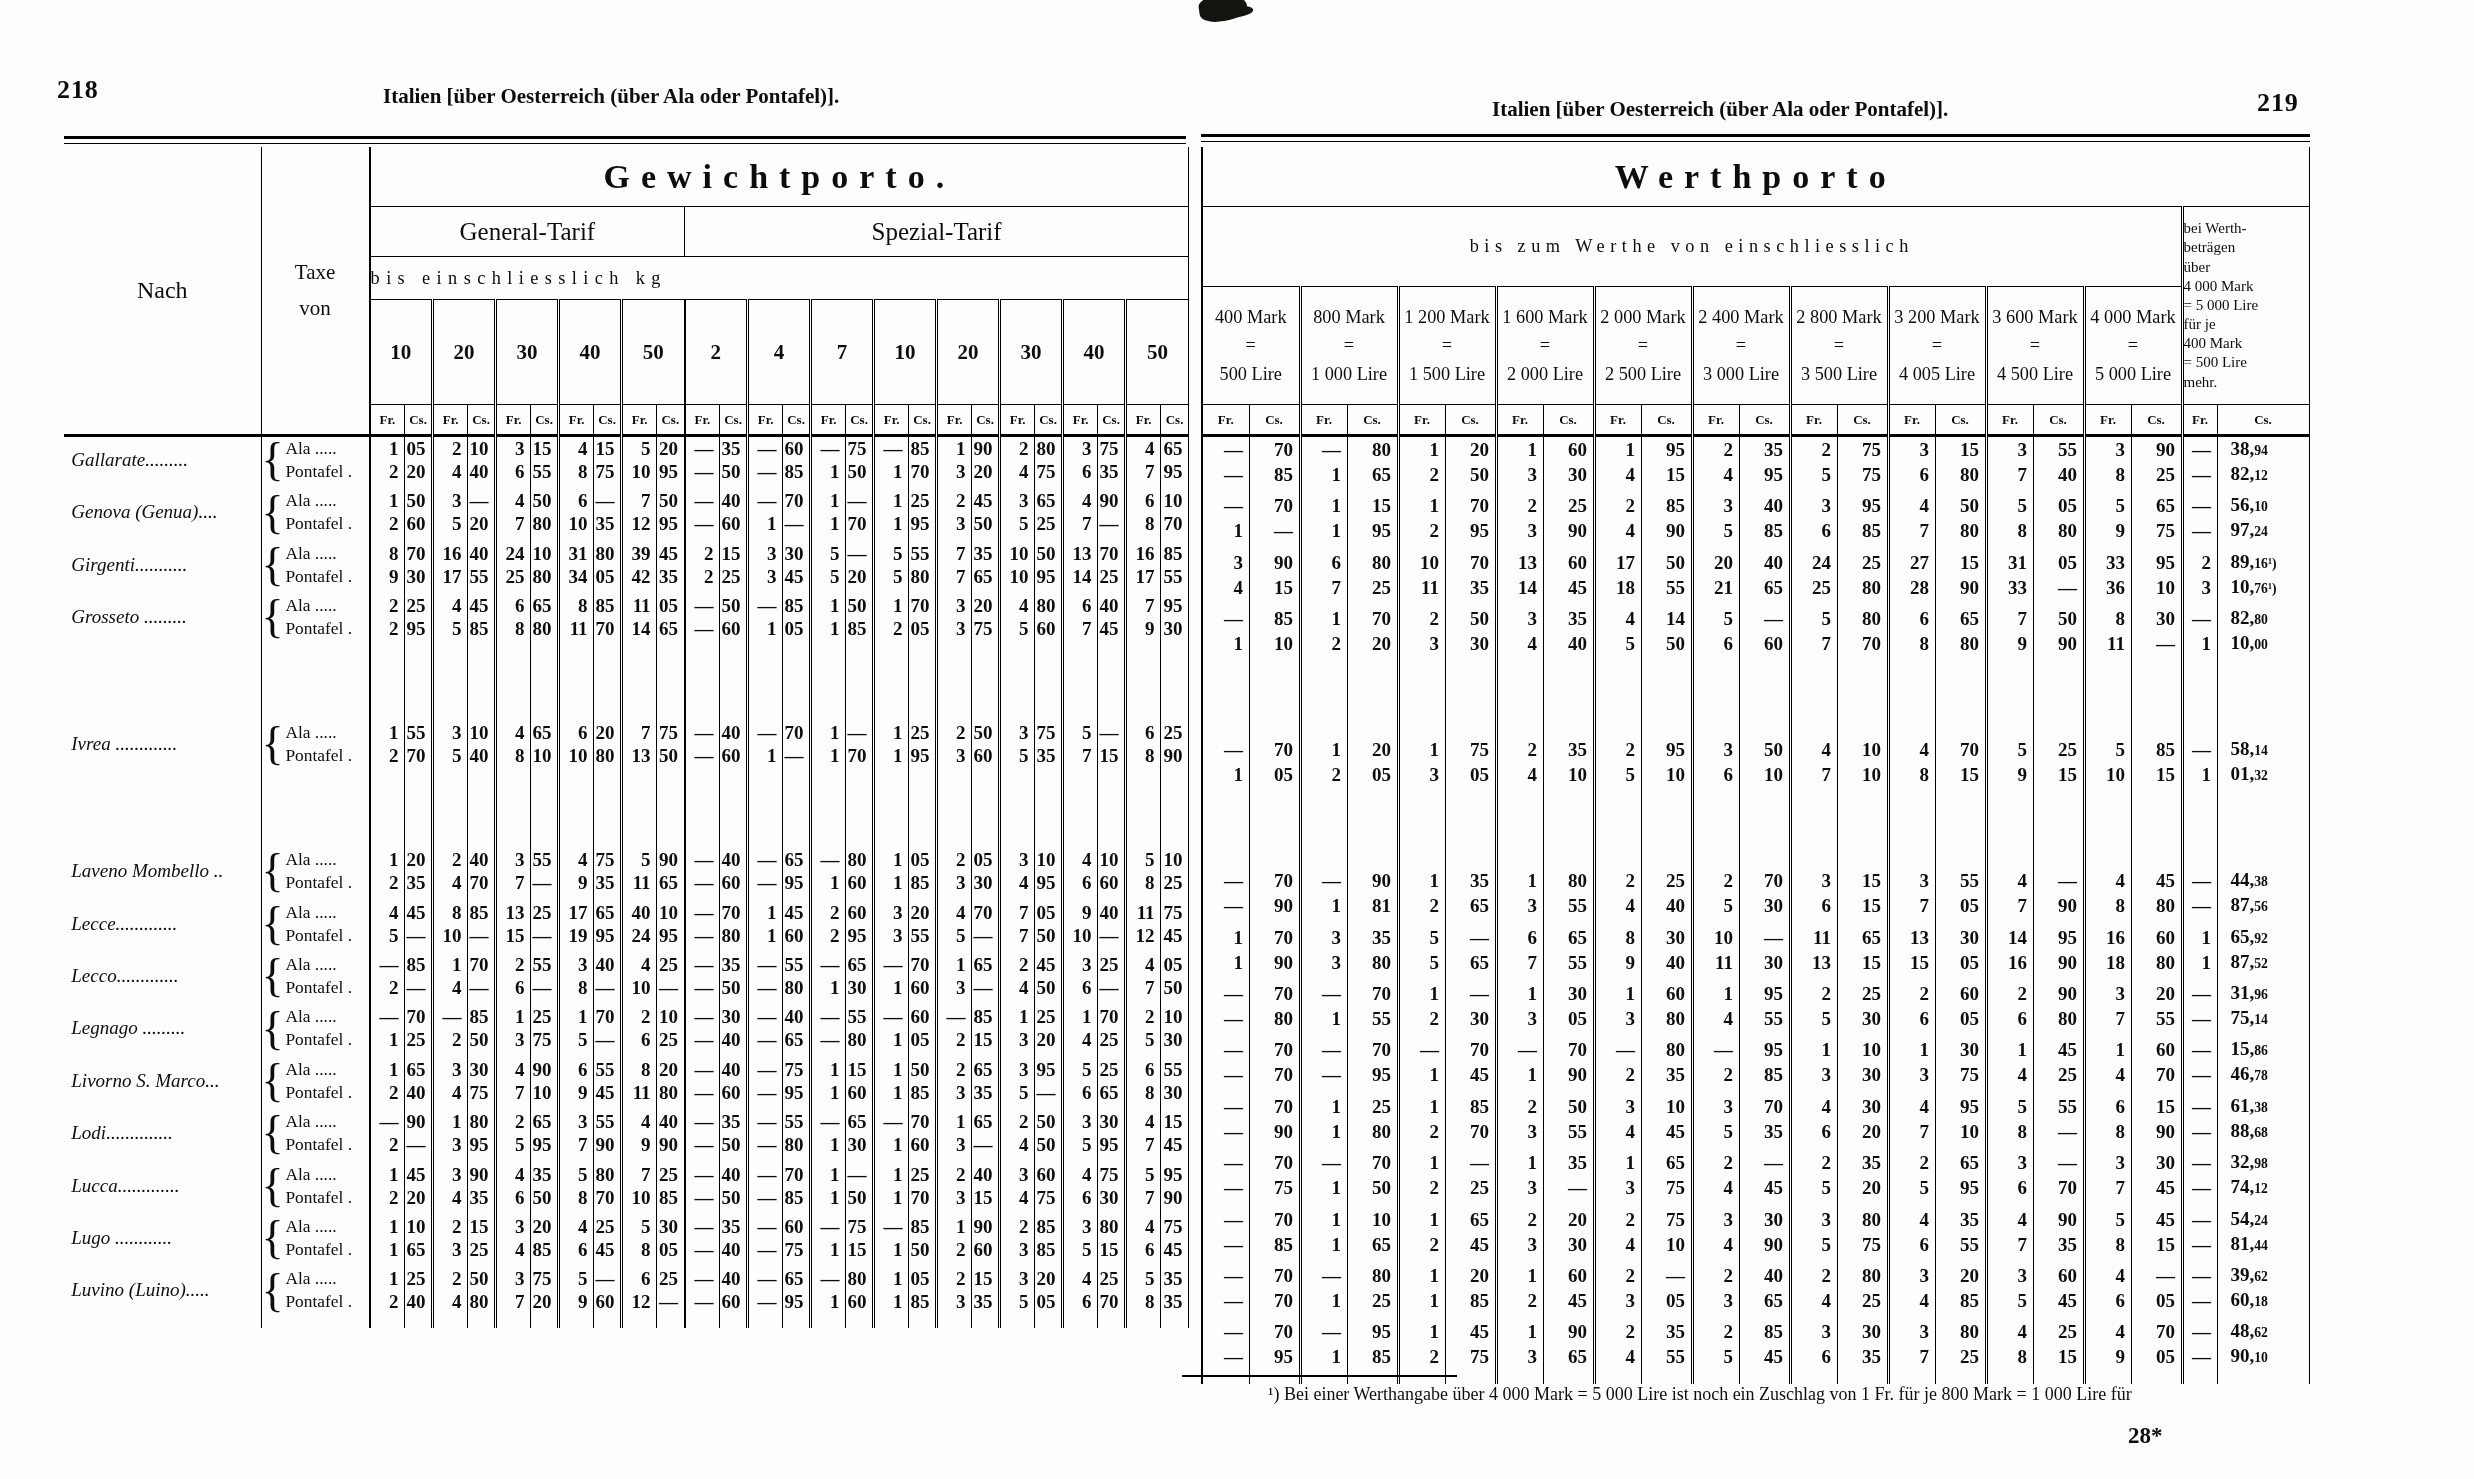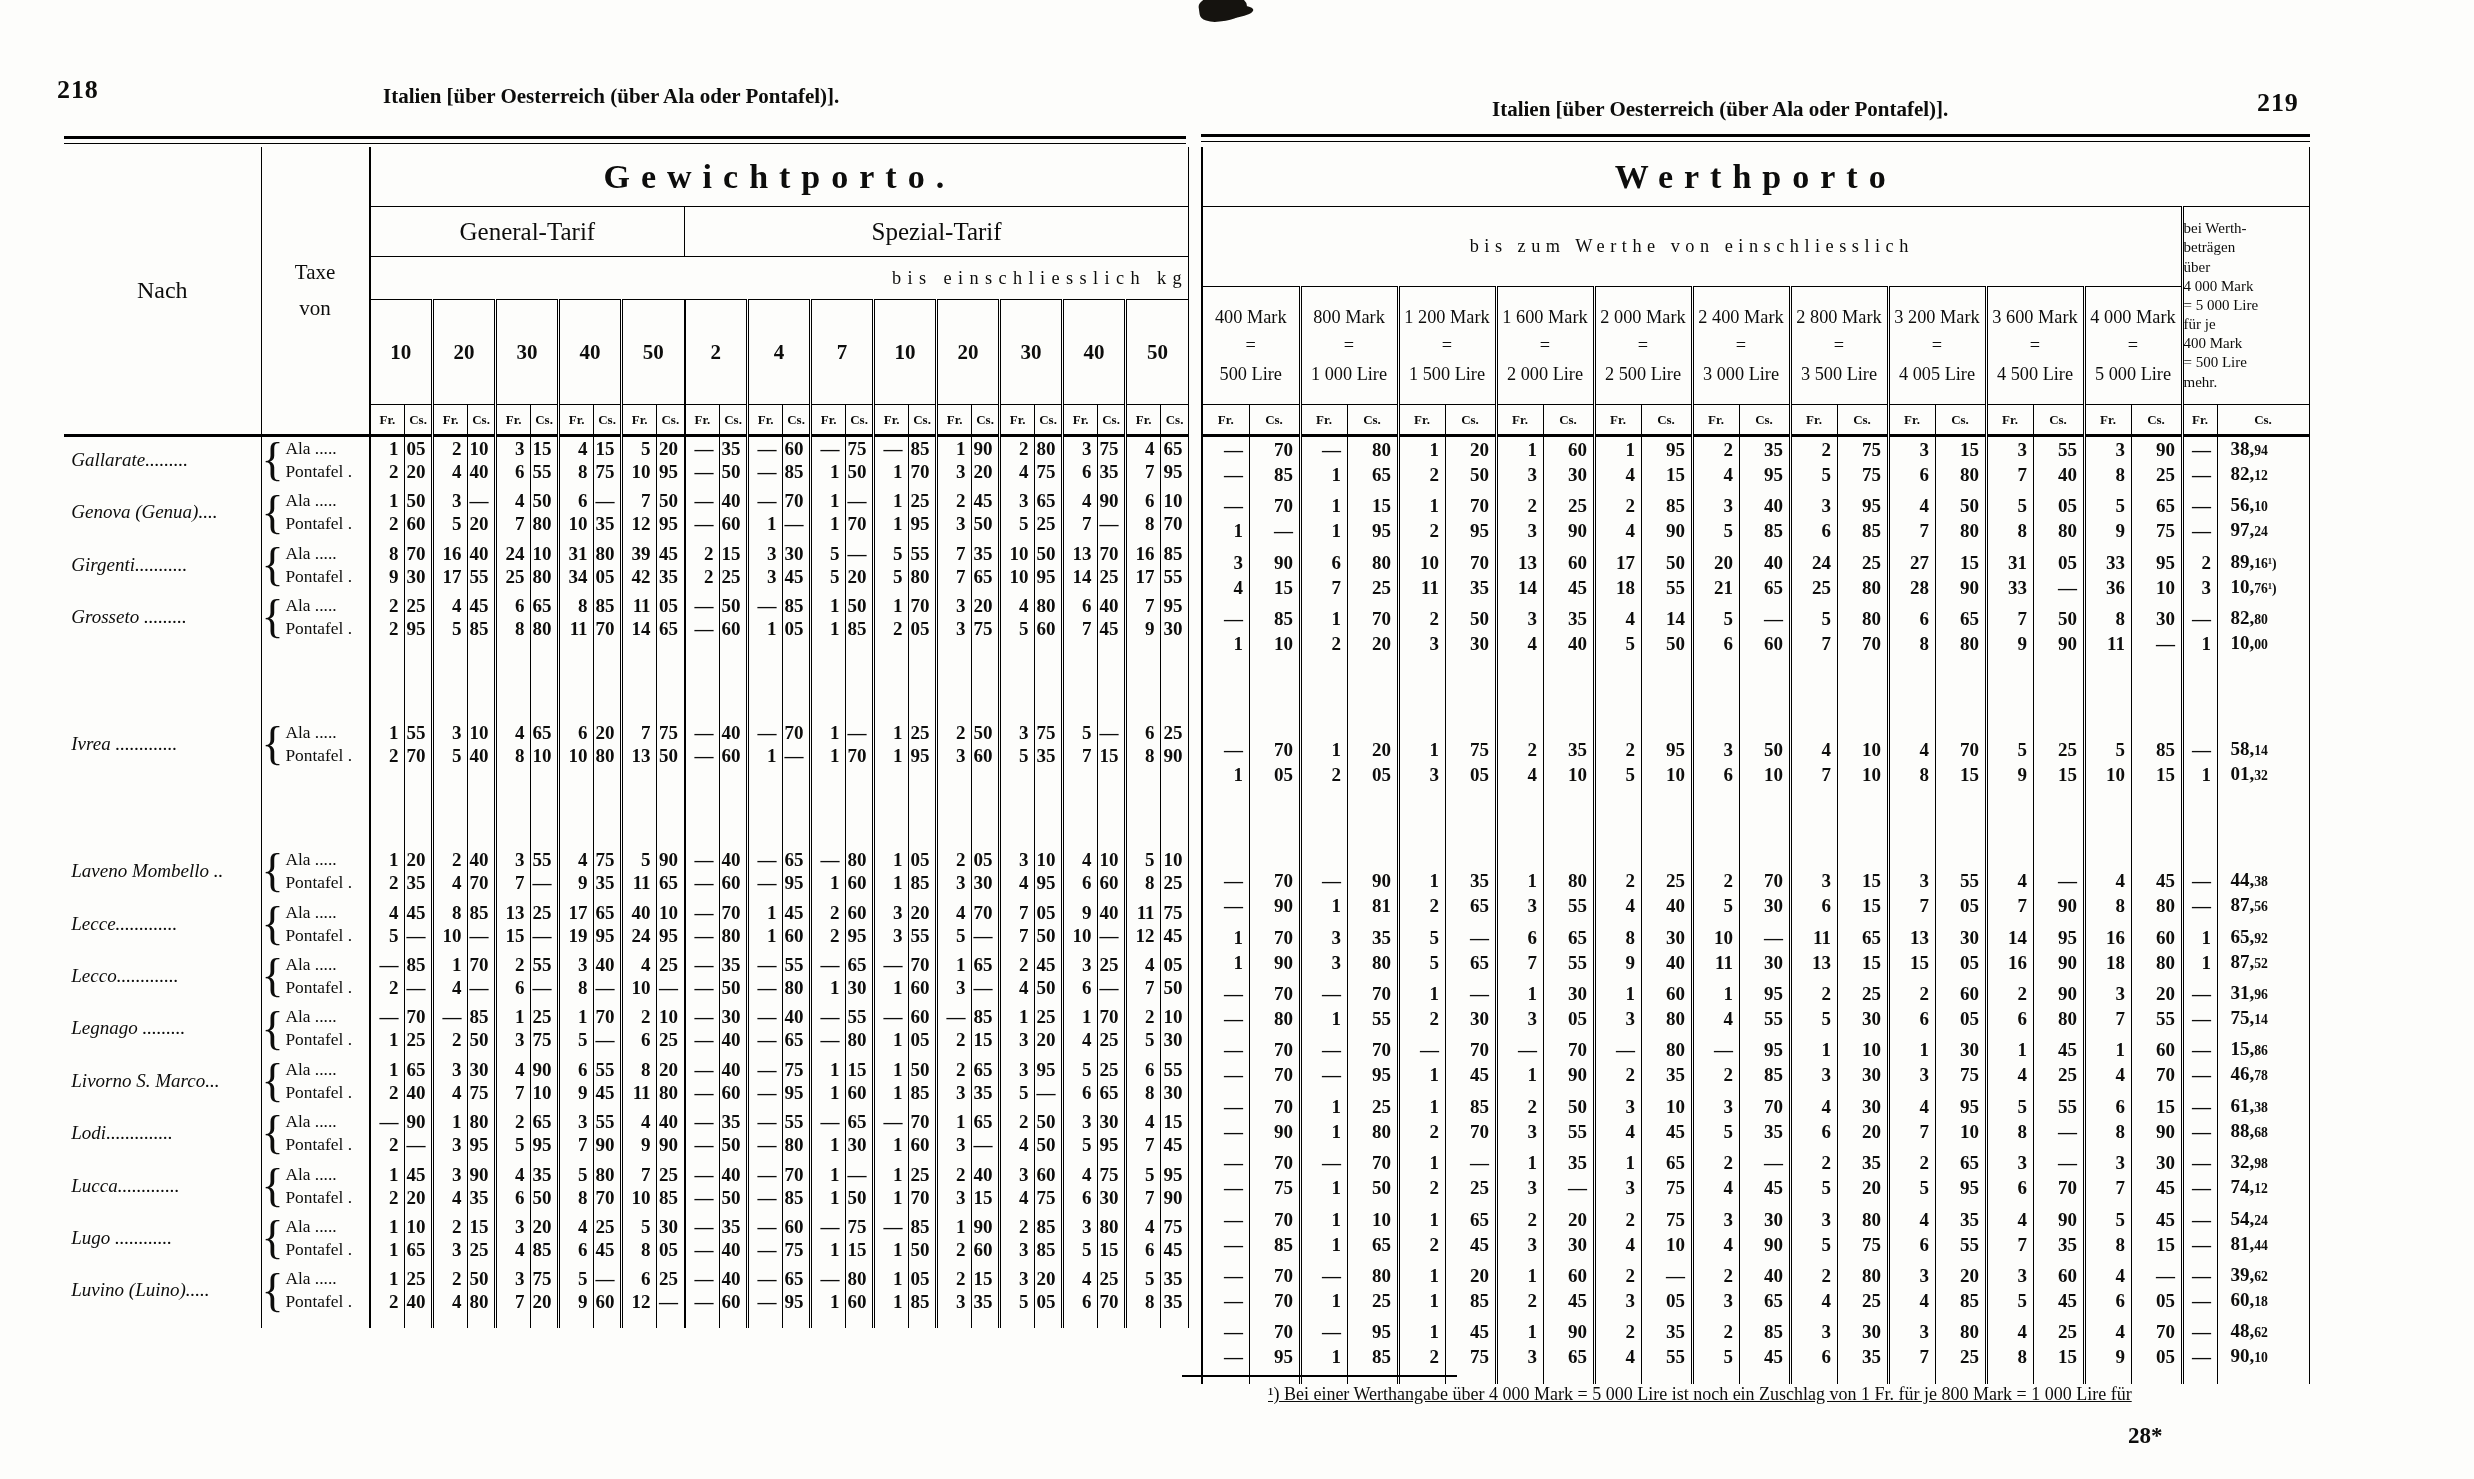--- a/index.html
+++ b/index.html
@@ -24,21 +24,21 @@
   #tL{left:64px;top:147px;border-right:1.8px solid #000;}
   #tR{left:1201px;top:147px;border-left:2.7px solid #000;border-right:1.8px solid #000;}
   th,td{padding:0;font-weight:normal;overflow:hidden;white-space:nowrap;}
 
   
   .nach{font-size:24px;border-right:1.8px solid #000;border-bottom:3.7px solid #000;text-align:center;}
   .taxe{font-size:21px;border-right:2.7px solid #000;border-bottom:3.7px solid #000;text-align:center;line-height:1.7;}
   .banner{height:59px;font-size:34px;font-weight:bold;letter-spacing:11px;text-align:center;border-bottom:1.8px solid #000;}
   .tarif{height:49px;font-size:25px;text-align:center;border-bottom:1.8px solid #000;}
   .gen{border-right:1.8px solid #000;}
-  .bis{height:42px;font-size:18.3px;letter-spacing:6.4px;text-align:right;border-bottom:1.8px solid #000;}
+  .bis{height:42px;font-size:18.3px;letter-spacing:6.4px;text-align:left;border-bottom:1.8px solid #000;}
   .kg{height:104px;font-size:21px;font-weight:bold;text-align:center;border-bottom:1.8px solid #000;vertical-align:middle;}
   .bisR{height:79px;font-size:18.3px;letter-spacing:5.5px;text-align:center;border-bottom:1.8px solid #000;vertical-align:middle;}
   .mark{height:117px;font-size:18.3px;text-align:center;border-bottom:1.8px solid #000;vertical-align:middle;}
   .mark div{line-height:1.55;}
   .xhead{font-size:15px;line-height:1.28;text-align:left;border-left:3.7px double #000;border-bottom:1.8px solid #000;vertical-align:middle;}
   .frcs{height:29px;font-size:13px;font-weight:bold;text-align:center;border-bottom:3.7px solid #000;vertical-align:middle;}
 
   
   .pl{border-left:3.7px double #000;}
   .sec{border-left:2.7px solid #000;}
@@ -53,21 +53,21 @@
   .xval{text-align:left;padding-left:13px;padding-right:1.8px;}
 
   
   tr.sp-s td{height:6.4px;}
   tr.sp-l td{height:81px;}
   tr.sp-e td{height:14.7px;}
   .spname{border-right:1.8px solid #000;}
   .sptaxe{border-right:2.7px solid #000;}
 
   .fnsep{position:absolute;left:1182px;top:1375px;width:275px;border-top:2.7px solid #000;}
-  .footnote{position:absolute;left:1184px;top:1382px;width:1144px;font-size:18px;line-height:1.35;text-decoration:underline;}
+  .footnote{position:absolute;left:1184px;top:1382px;width:1144px;font-size:18px;line-height:1.35;}
   .footnote .l1{padding-left:84px;}
   .sig{position:absolute;left:2128px;top:1423px;font-size:23px;font-weight:bold;}
 </style>
 </head>
 <body>
 
 <div class="smudge"></div>
 <div id="pnoL" class="pno">218</div>
 <div id="titleL" class="ptitle">Italien [über Oesterreich (über Ala oder Pontafel)].</div>
 <div id="titleR" class="ptitle">Italien [über Oesterreich (über Ala oder Pontafel)].</div>

